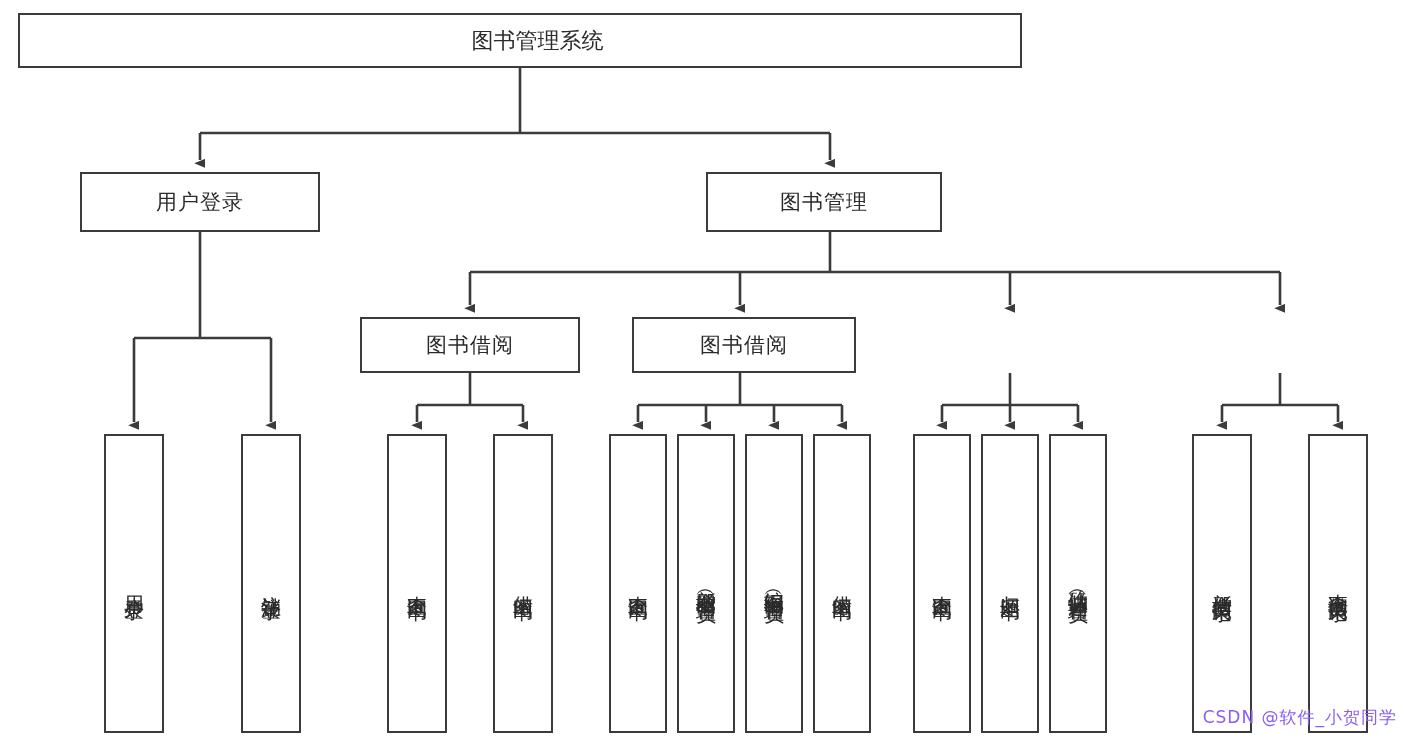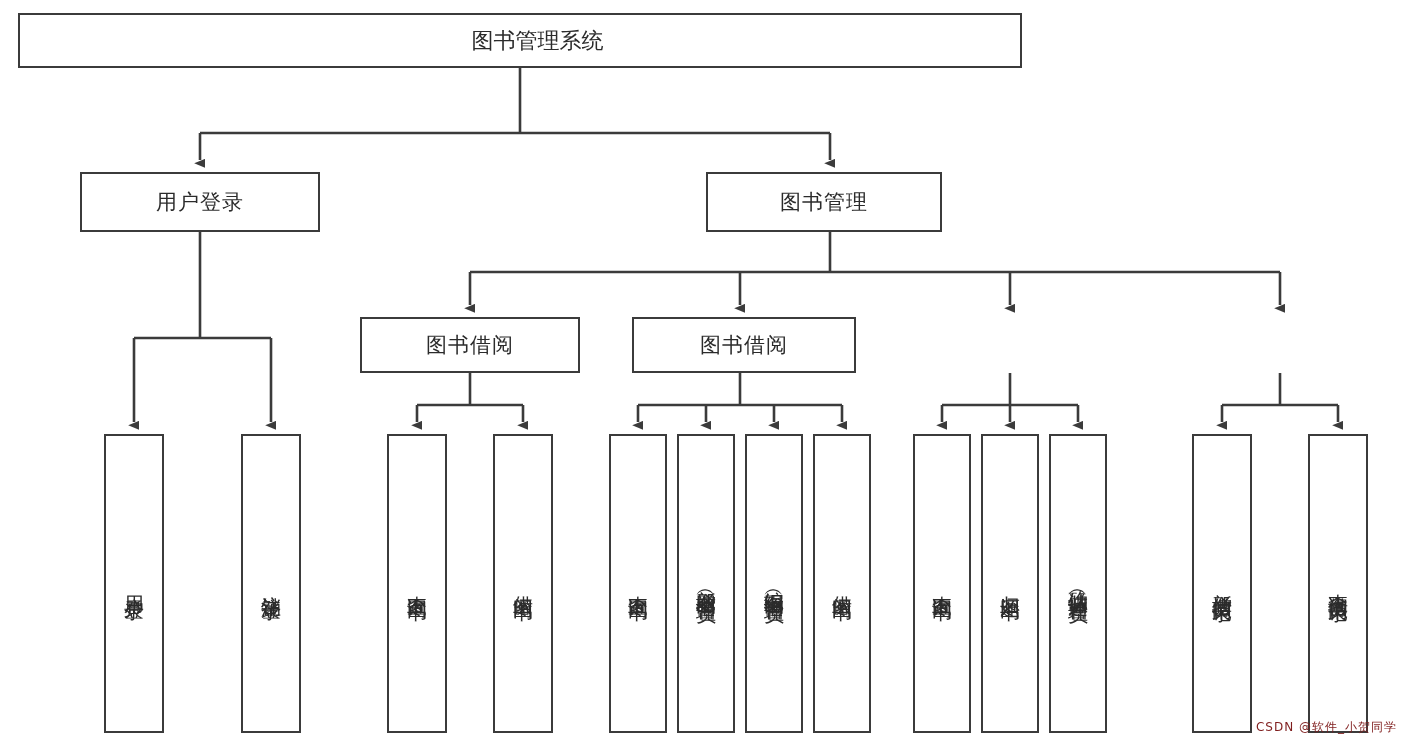--- a/index.html
+++ b/index.html
@@ -35,23 +35,23 @@
   }
   .node.leaf .txt{
     writing-mode:vertical-rl;
     text-orientation:upright;
     white-space:nowrap;
   }
   svg.links{position:absolute;left:0;top:0;width:1405px;height:747px;pointer-events:none;}
   .watermark{
     position:absolute;
     right:8px;
-    bottom:11px;
-    font-size:12px;
-    color:#7f1d1d;
+    bottom:18px;
+    font-size:17px;
+    color:#8b5cf6;
     letter-spacing:1px;
     white-space:nowrap;
   }
 </style>
 </head>
 <body>
 
 <div id="canvas">
 
   <svg class="links" viewBox="0 0 1405 747" xmlns="http://www.w3.org/2000/svg">

